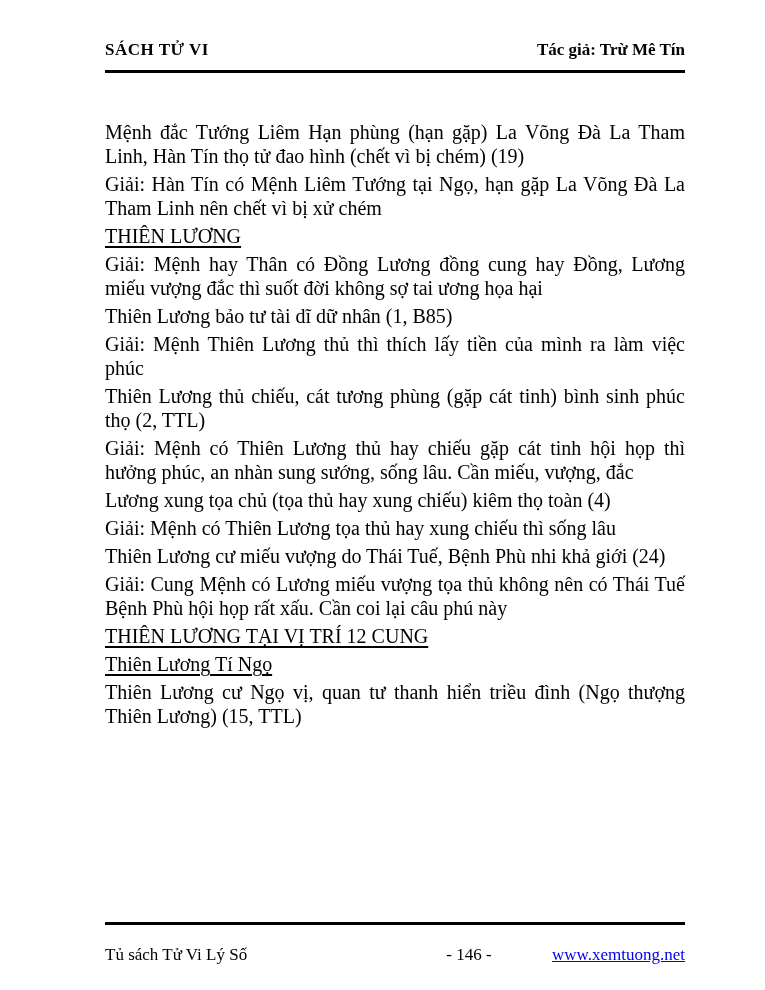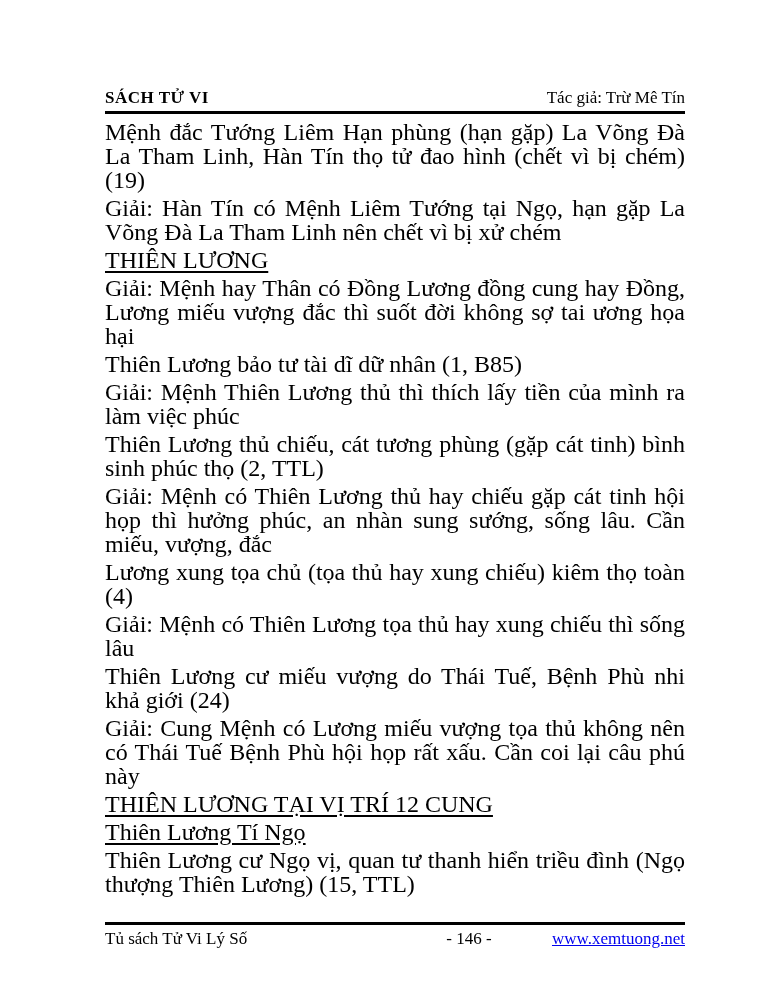--- a/index.html
+++ b/index.html
@@ -17,38 +17,37 @@
   }
   .page-header {
     position: absolute;
     top: 40px;
     left: 105px;
     right: 80px;
     display: flex;
     justify-content: space-between;
     align-items: flex-end;
     border-bottom: 3px solid #000000;
-    padding-bottom: 3px;
+    padding-bottom: 10px;
     font-size: 17px;
     line-height: 20px;
   }
   .header-left {
     font-weight: bold;
     letter-spacing: 0.5px;
   }
   .header-right {
-    font-weight: normal;
-    margin-top: 48px;
+    font-weight: bold;
   }
   .content {
     position: absolute;
     top: 120px;
     left: 105px;
     right: 80px;
-    font-size: 24px;
+    font-size: 20px;
     line-height: 24px;
   }
   .content p.block {
     margin: 0 0 4px 0;
     text-align: justify;
   }
   .content p.group-start {
     margin-top: 4px;
   }
   .content p.heading,
@@ -56,21 +55,21 @@
     text-decoration: underline;
     text-align: left;
     text-underline-offset: 3px;
   }
   .page-footer {
     position: absolute;
     top: 922px;
     left: 105px;
     right: 80px;
     border-top: 3px solid #000000;
-    padding-top: 4px;
+    padding-top: 20px;
     font-size: 17px;
     line-height: 20px;
     display: flex;
     align-items: baseline;
   }
   .footer-left  { flex: 1; text-align: left; }
   .footer-center{ flex: 1; text-align: right; }
   .footer-right { flex: 1; text-align: right; }
   .footer-link {
     color: #0000EE;

